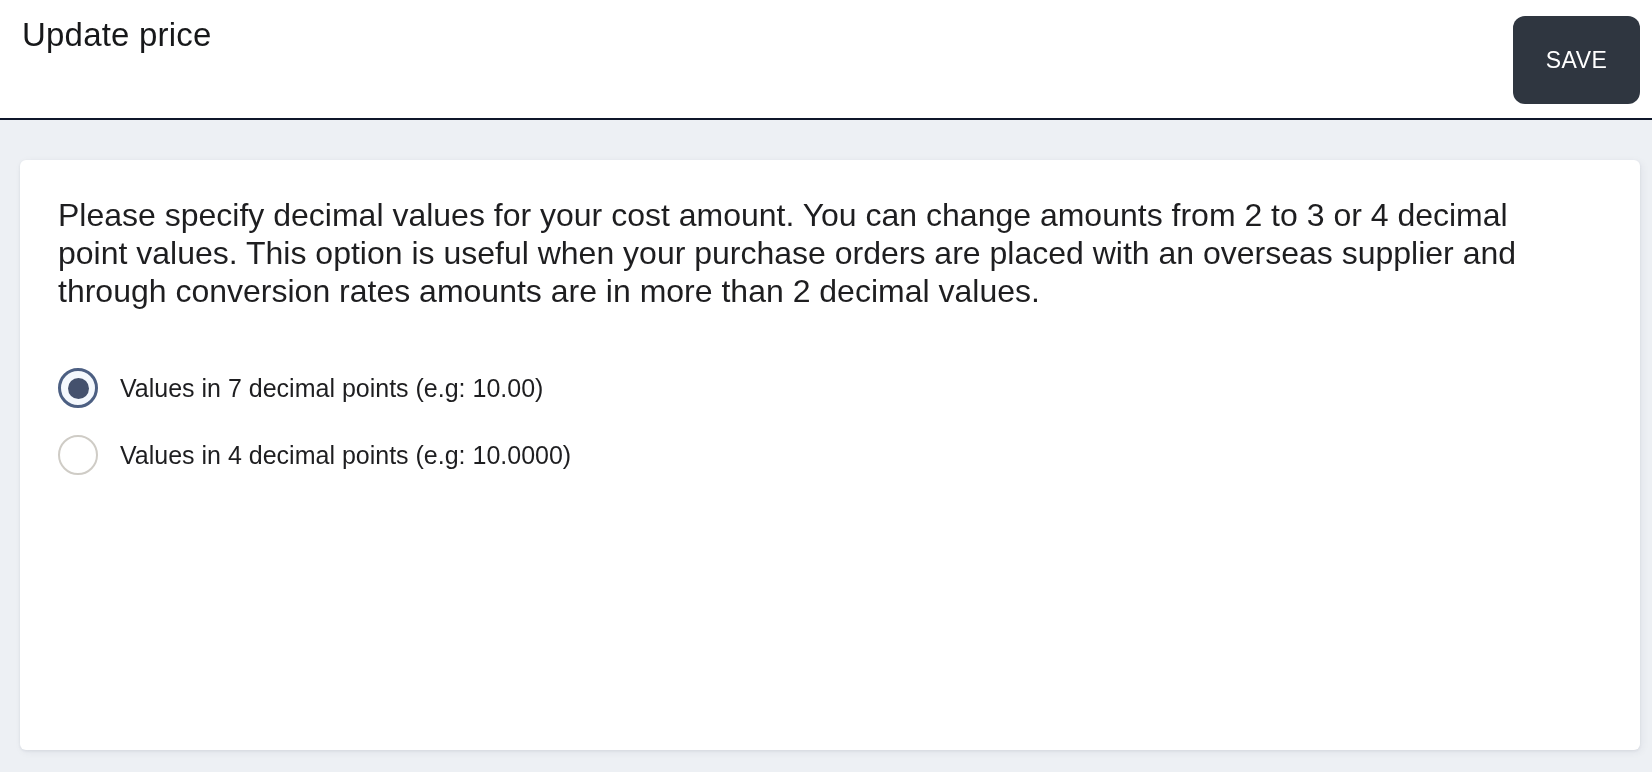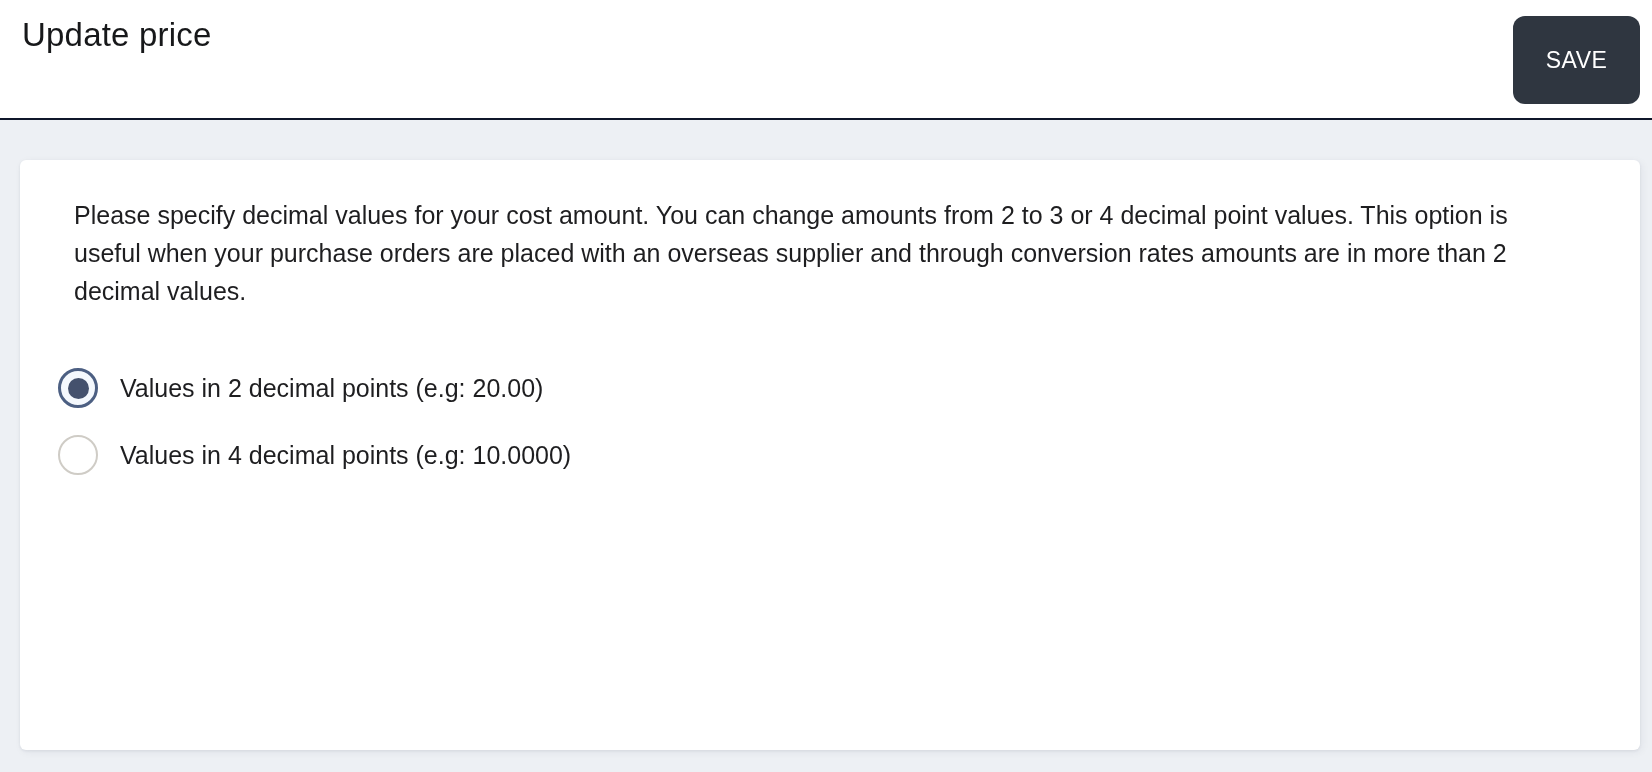--- a/index.html
+++ b/index.html
@@ -46,23 +46,23 @@
     padding: 40px 12px 20px 20px;
   }
   .card {
     background: #ffffff;
     border-radius: 6px;
     min-height: 590px;
     padding: 36px 80px 76px 38px;
     box-shadow: 0 1px 3px rgba(30, 40, 70, 0.08), 2px 2px 8px rgba(30, 40, 70, 0.06);
   }
   .card p {
-    font-size: 25px;
+    font-size: 32px;
     line-height: 38px;
-    margin: 0 0 38px 16px;
+    margin: 0 0 38px 0;
     max-width: 1490px;
     color: #1e1e20;
   }
   .options {
     margin-top: 58px;
   }
   .option {
     display: flex;
     align-items: center;
     margin-bottom: 27px;
@@ -109,21 +109,21 @@
 <div class="content">
   <div class="card">
     <p>Please specify decimal values for your cost amount. You can change amounts from 2 to 3 or 4 decimal point values. This option is useful when your purchase orders are placed with an overseas supplier and through conversion rates amounts are in more than 2 decimal values.</p>
 
     <div class="options">
 
       <div class="option">
         <span class="radio selected">
             <span class="dot"></span>
           </span>
-        <span class="option-label">Values in 2 decimal points (e.g: 20.00)</span>
+        <span class="option-label">Values in 7 decimal points (e.g: 10.00)</span>
       </div>
 
 
       <div class="option">
         <span class="radio"></span>
         <span class="option-label">Values in 4 decimal points (e.g: 10.0000)</span>
       </div>
 
     </div>
   </div>

